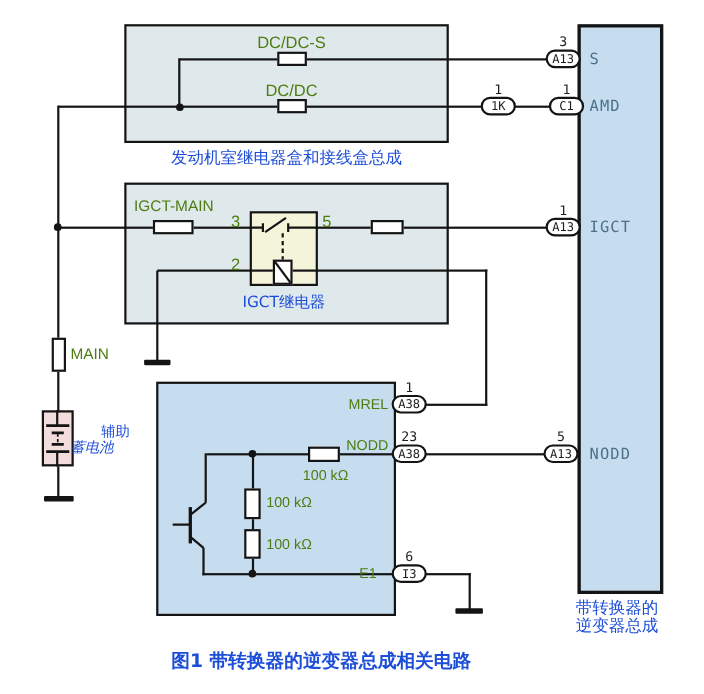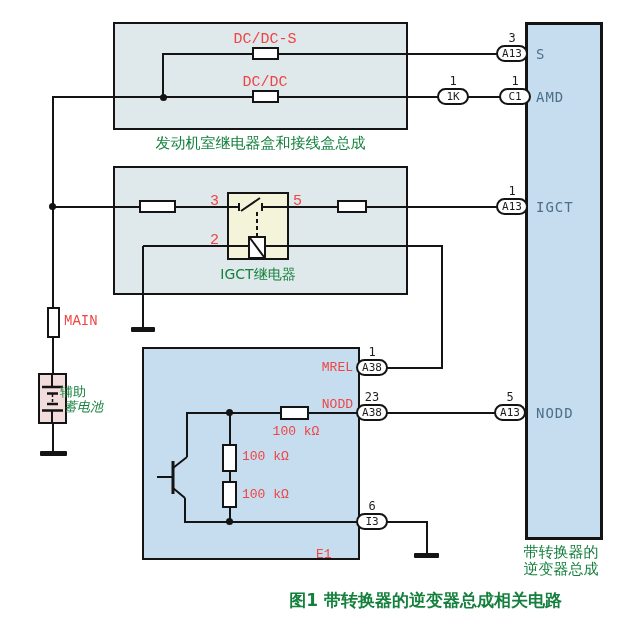--- a/index.html
+++ b/index.html
@@ -9,23 +9,23 @@
   .wh{position:absolute;height:2px;background:#141414;}
   .wv{position:absolute;width:2px;background:#141414;}
   .gnd{position:absolute;height:5px;background:#141414;border-radius:1px;}
   .dot{position:absolute;width:7px;height:7px;background:#141414;border-radius:50%;}
   .fuse{position:absolute;background:#fff;border:2px solid #141414;box-sizing:border-box;}
   .pill{position:absolute;width:32px;height:17px;box-sizing:border-box;border:2px solid #141414;
         border-radius:9px;background:#fff;display:flex;align-items:center;justify-content:center;
         font:11px "DejaVu Sans Mono","Liberation Mono",monospace;color:#1d1d1d;}
   .pin{position:absolute;width:32px;text-align:center;
        font:12px "DejaVu Sans Mono","Liberation Mono",monospace;color:#1d1d1d;}
-  .ml{position:absolute;font-family:Liberation Mono, monospace;color:#ef4444;
+  .ml{position:absolute;font-family:Liberation Sans, sans-serif;color:#4d7c0f;
       font-size:14px;white-space:nowrap;}
-  .cn{position:absolute;color:#15803d;font-size:15px;white-space:nowrap;}
+  .cn{position:absolute;color:#1d4ed8;font-size:15px;white-space:nowrap;}
   .tac{text-align:center;}
   .invpin{position:absolute;font-family:"DejaVu Sans Mono","Liberation Mono",monospace;
           color:#4c7089;font-size:14px;letter-spacing:1px;}
   svg{position:absolute;overflow:visible;}
 </style>
 </head>
 <body>
 
 <div id="stage">
 
@@ -106,37 +106,38 @@
   <div class="pill" style="left:356px;top:359px;">A38</div>
   <div class="pin" style="left:356px;top:390px;">23</div>
   <div class="pill" style="left:356px;top:404px;">A38</div>
   <div class="pin" style="left:494px;top:390px;">5</div>
   <div class="pill" style="left:494px;top:404px;">A13</div>
   <div class="pin" style="left:356px;top:499px;">6</div>
   <div class="pill" style="left:356px;top:513px;">I3</div>
 
   <div class="ml tac" style="left:210px;top:31px;width:110px;font-size:15px;">DC/DC-S</div>
   <div class="ml tac" style="left:210px;top:74px;width:110px;font-size:15px;">DC/DC</div>
+  <div class="ml tac" style="left:103px;top:179px;width:110px;">IGCT-MAIN</div>
   <div class="ml" style="left:210px;top:193px;font-size:15px;">3</div>
   <div class="ml" style="left:293px;top:193px;font-size:15px;">5</div>
   <div class="ml" style="left:210px;top:232px;font-size:15px;">2</div>
   <div class="ml" style="left:64px;top:313px;">MAIN</div>
   <div class="ml" style="left:300px;top:360px;width:53px;text-align:right;font-size:13px;">MREL</div>
   <div class="ml" style="left:300px;top:397px;width:53px;text-align:right;font-size:13px;">NODD</div>
-  <div class="ml" style="left:316px;top:513px;width:37px;text-align:left;font-size:13px;margin-top:34px;">E1</div>
+  <div class="ml" style="left:316px;top:513px;width:37px;text-align:center;font-size:13px;">E1</div>
   <div class="ml tac" style="left:266px;top:424px;width:60px;font-size:13px;">100 kΩ</div>
   <div class="ml" style="left:242px;top:449px;font-size:13px;">100 kΩ</div>
   <div class="ml" style="left:242px;top:487px;font-size:13px;">100 kΩ</div>
 
   <div class="invpin" style="left:536px;top:46px;">S</div>
   <div class="invpin" style="left:536px;top:89px;">AMD</div>
   <div class="invpin" style="left:536px;top:199px;">IGCT</div>
   <div class="invpin" style="left:536px;top:405px;">NODD</div>
 
   <div class="cn tac" style="left:113px;top:134px;width:295px;">发动机室继电器盒和接线盒总成</div>
   <div class="cn tac" style="left:197px;top:266px;width:122px;font-size:14px;">IGCT继电器</div>
-  <div class="cn" style="left:60px;top:383px;font-size:13px;">辅助</div>
+  <div class="cn" style="left:92px;top:383px;font-size:13px;">辅助</div>
   <div class="cn" style="left:64px;top:398px;font-size:13px;font-style:italic;">蓄电池</div>
   <div class="cn tac" style="left:501px;top:543px;width:120px;">带转换器的</div>
   <div class="cn tac" style="left:501px;top:560px;width:120px;">逆变器总成</div>
-  <div class="cn tac" style="left:22px;top:589px;width:540px;font-size:17px;font-weight:bold;text-align:right;">图1  带转换器的逆变器总成相关电路</div>
+  <div class="cn tac" style="left:22px;top:589px;width:540px;font-size:17px;font-weight:bold;">图1  带转换器的逆变器总成相关电路</div>
 
 </div>
 
 </body></html>

